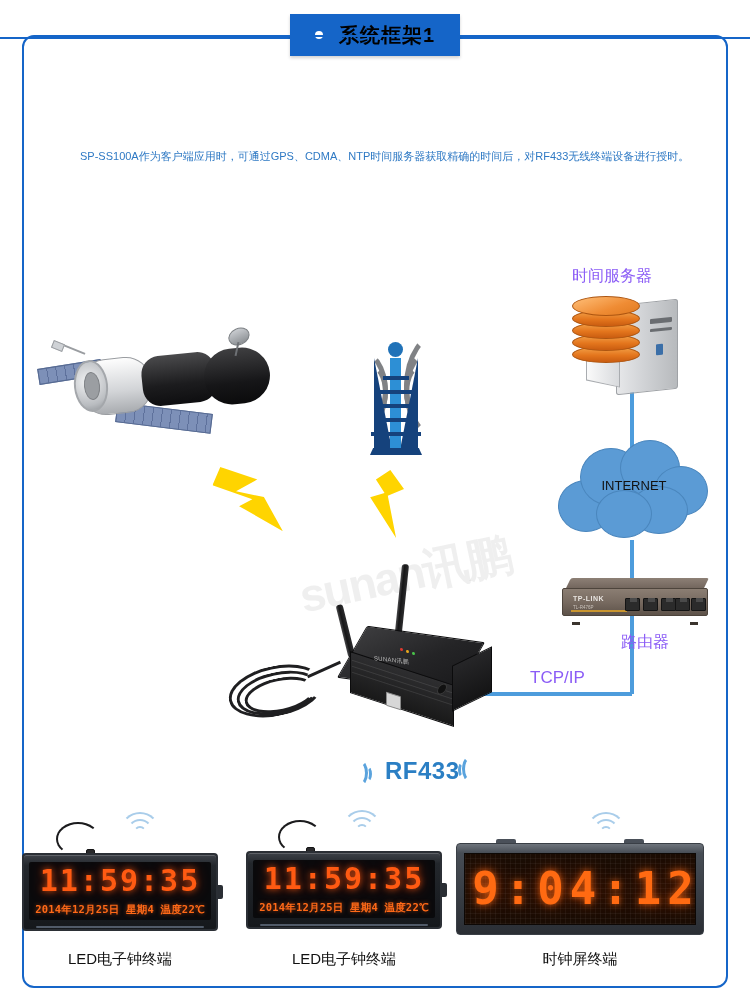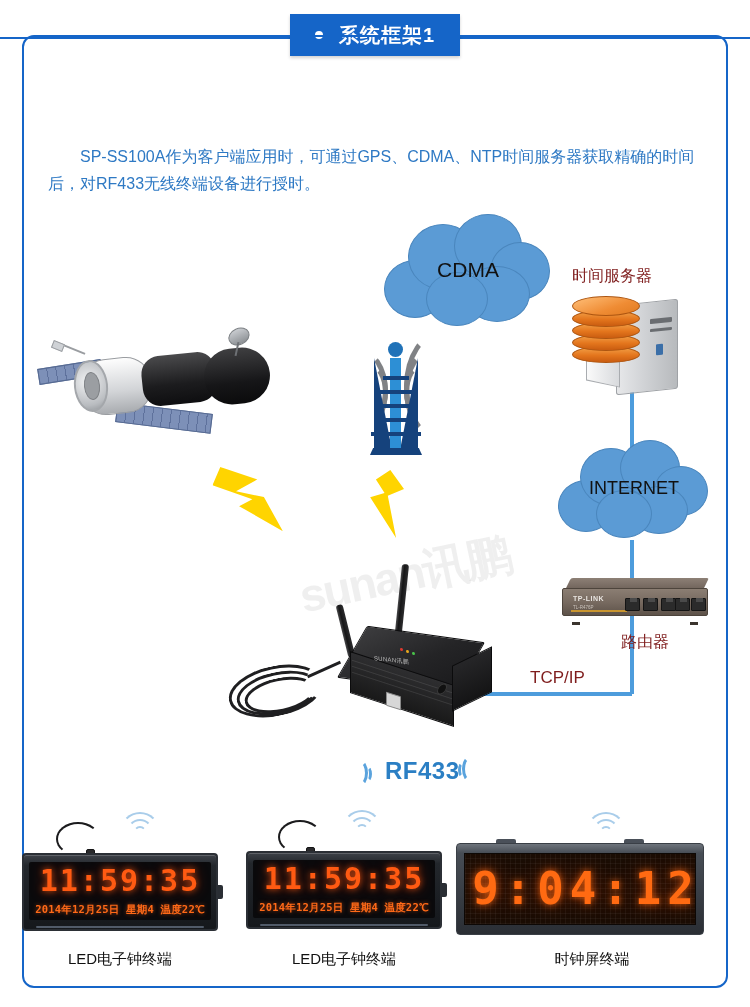--- a/index.html
+++ b/index.html
@@ -28,21 +28,21 @@
     background: #1565c8;
     display: flex; align-items: center; justify-content: center;
     gap: 16px;
     box-shadow: 0 2px 3px rgba(0,0,0,.18);
   }
   .hdr-dot {
     width: 8px; height: 8px; border-radius: 50%;
     background: #ffffff; flex: none;
   }
   .hdr-title {
-    color: #ffffff; font-size: 20px; font-weight: bold;
+    color: #000000; font-size: 20px; font-weight: bold;
     letter-spacing: 1px; white-space: nowrap;
   }
 
   
   .frame {
     position: absolute; left: 22px; top: 35px;
     width: 706px; height: 953px;
     border: 2px solid #1565c8;
     border-radius: 12px;
     pointer-events: none;
@@ -50,21 +50,21 @@
 
   
   .intro-head {
     position: absolute; left: 48px; top: 104px;
     font-size: 17px; color: #2e79c4; font-weight: 500;
     white-space: nowrap;
   }
   .intro-body {
     position: absolute; left: 48px; top: 143px;
     width: 660px;
-    font-size: 16px; color: #2e79c4; line-height: 27px;
+    font-size: 11px; color: #2e79c4; line-height: 27px;
     text-indent: 32px;
   }
 
   
   .watermark {
     position: absolute; left: 298px; top: 545px;
     font-size: 46px; font-weight: bold;
     color: rgba(130,130,130,.13);
     transform: rotate(-12deg);
     white-space: nowrap; letter-spacing: -2px;
@@ -86,21 +86,21 @@
     position: absolute; width: 100%; text-align: center;
     color: #111; font-weight: normal; z-index: 5;
   }
 
   
   #cdma-cloud { left: 382px; top: 214px; width: 172px; height: 120px; }
   #cdma-cloud .label { top: 44px; font-size: 21px; }
 
   
   #inet-cloud { left: 558px; top: 440px; width: 152px; height: 106px; }
-  #inet-cloud .label { top: 38px; font-size: 18px; }
+  #inet-cloud .label { top: 38px; font-size: 13px; }
 
   
   .wave-arc {
     position: absolute;
     border: 5px solid transparent;
     border-radius: 50%;
   }
   .wave-l { border-left-color: #808285; }
   .wave-r { border-right-color: #808285; }
 
@@ -285,21 +285,21 @@
   }
   .gps-coil .ring {
     position: absolute;
     border: 3px solid #1f1f21;
     border-radius: 50%;
     border-right-color: transparent;
   }
 
   
   .dlabel {
-    position: absolute; color: #7f1d1d; white-space: nowrap;
+    position: absolute; color: #8b5cf6; white-space: nowrap;
   }
   #lbl-time-server { left: 612px; top: 266px; font-size: 16px; transform: translateX(-50%); }
   #lbl-router     { left: 645px; top: 632px; font-size: 16px; transform: translateX(-50%); text-align: right; }
   #lbl-tcpip      { left: 530px; top: 668px; font-size: 17px; }
   #lbl-device {
     left: 40px; top: 628px; font-size: 16px; font-weight: bold; color: #111;
   }
   #lbl-rf433 {
     position: absolute; left: 385px; top: 757px;
     font-size: 24px; font-weight: bold; color: #2b7fc4;
@@ -438,29 +438,20 @@
   <div class="watermark">sunan讯鹏</div>
 
   <div class="link v" style="left:630px; top:392px; height:58px;"></div>
 
   <div class="link v" style="left:630px; top:540px; height:52px;"></div>
 
   <div class="link v" style="left:630px; top:614px; height:80px;"></div>
 
   <div class="link h" style="left:470px; top:692px; width:162px;"></div>
 
-  <div class="cloud" id="cdma-cloud">
-    <span class="lobe" style="left:2px;  top:46px; width:62px; height:58px;"></span>
-    <span class="lobe" style="left:26px; top:10px; width:70px; height:66px;"></span>
-    <span class="lobe" style="left:72px; top:0px;  width:68px; height:64px;"></span>
-    <span class="lobe" style="left:108px;top:28px; width:60px; height:58px;"></span>
-    <span class="lobe" style="left:82px; top:52px; width:66px; height:56px;"></span>
-    <span class="lobe" style="left:44px; top:58px; width:62px; height:54px;"></span>
-    <span class="label">CDMA</span>
-  </div>
 
   <div class="wave-arc wave-r" style="left:330px; top:348px; width:58px; height:86px;"></div>
   <div class="wave-arc wave-r" style="left:348px; top:362px; width:40px; height:60px;"></div>
   <div class="wave-arc wave-l" style="left:404px; top:348px; width:58px; height:86px;"></div>
   <div class="wave-arc wave-l" style="left:404px; top:362px; width:40px; height:60px;"></div>
   <div class="wave-arc wave-l" style="left:404px; top:330px; width:76px; height:112px;"></div>
 
   <div id="tower">
     <span class="ball"></span>
     <span class="mast-l"></span>
@@ -631,15 +622,15 @@
     <span class="mx-tab" style="left:40px;"></span>
     <span class="mx-tab" style="left:168px;"></span>
     <span class="mx-frame"></span>
     <span class="mx-screen">
       <span class="mx-time">9:04:12</span>
     </span>
   </div>
 
   <div class="caption" style="left:120px;">LED电子钟终端</div>
   <div class="caption" style="left:344px;">LED电子钟终端</div>
-  <div class="caption" style="left:580px;margin-left:12px;">时钟屏终端</div>
+  <div class="caption" style="left:580px;">时钟屏终端</div>
 
 </div>
 
 </body></html>

